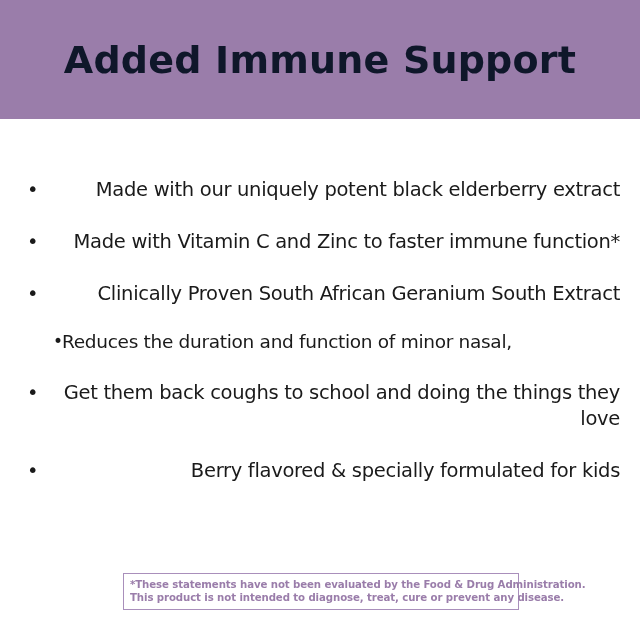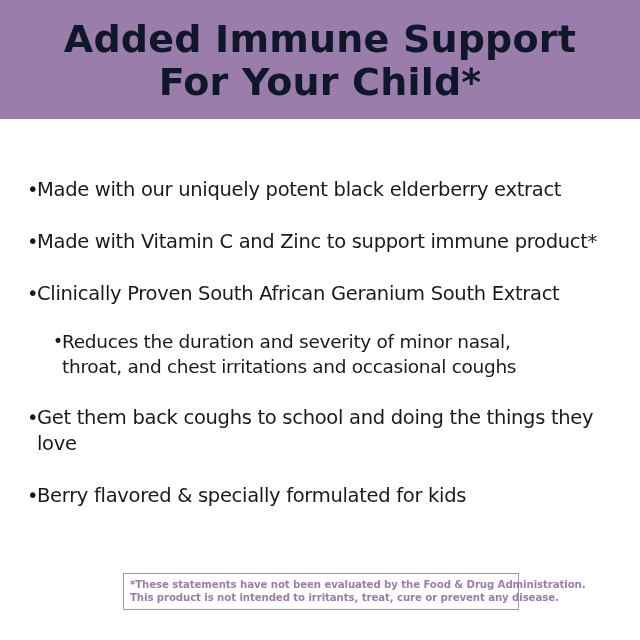--- a/index.html
+++ b/index.html
@@ -83,20 +83,21 @@
   .bullet-dot {
     flex: none;
     width: 9px;
     margin-right: 1px;
     color: #1A1A1A;
     font-size: 19.5px;
     line-height: 26px;
   }
   .bullet-text {
     flex: 1 1 auto;
+    text-align: right;
   }
 
   
   .subgroup {
     padding-left: 53px;
     padding-right: 30px;
     margin-top: -4px;
     margin-bottom: 26px;
   }
   .subbullet {
@@ -146,62 +147,60 @@
     white-space: nowrap;
   }
 </style>
 </head>
 <body>
 
 <div class="card">
 
   <div class="banner">
     <div class="banner-title-line">Added Immune Support</div>
-    <div class="banner-title-line">For Your Child*</div>
   </div>
 
   <div class="body">
     <ul class="bullets">
 
       <li class="bullet">
         <span class="bullet-dot">•</span>
         <span class="bullet-text">Made with our uniquely potent black elderberry extract</span>
       </li>
 
       <li class="bullet">
         <span class="bullet-dot">•</span>
-        <span class="bullet-text">Made with Vitamin C and Zinc to support immune product*</span>
+        <span class="bullet-text">Made with Vitamin C and Zinc to faster immune function*</span>
       </li>
 
       <li class="bullet">
         <span class="bullet-dot">•</span>
         <span class="bullet-text">Clinically Proven South African Geranium South Extract</span>
       </li>
 
       <li class="subgroup">
         <div class="subbullet">
           <span class="subbullet-dot">•</span>
           <span class="subbullet-text">
-            <span class="ln">Reduces the duration and severity of minor nasal,</span>
-            <span class="ln">throat, and chest irritations and occasional coughs</span>
+            <span class="ln">Reduces the duration and function of minor nasal,</span>
           </span>
         </div>
       </li>
 
       <li class="bullet">
         <span class="bullet-dot">•</span>
         <span class="bullet-text">Get them back coughs to school and doing the things they love</span>
       </li>
 
       <li class="bullet">
         <span class="bullet-dot">•</span>
         <span class="bullet-text">Berry flavored &amp; specially formulated for kids</span>
       </li>
 
     </ul>
   </div>
 
   <div class="disclaimer">
     <span class="disclaimer-line">*These statements have not been evaluated by the Food &amp; Drug Administration.</span>
-    <span class="disclaimer-line">This product is not intended to irritants, treat, cure or prevent any disease.</span>
+    <span class="disclaimer-line">This product is not intended to diagnose, treat, cure or prevent any disease.</span>
   </div>
 
 </div>
 
 </body></html>

